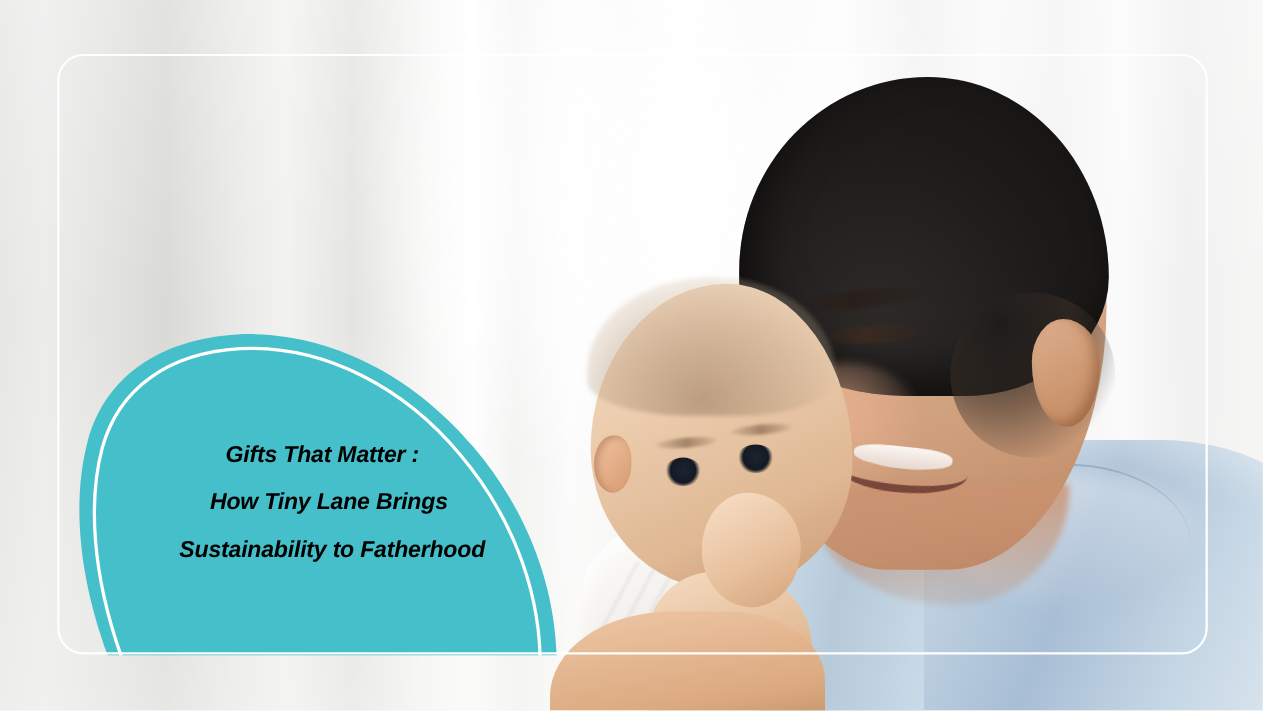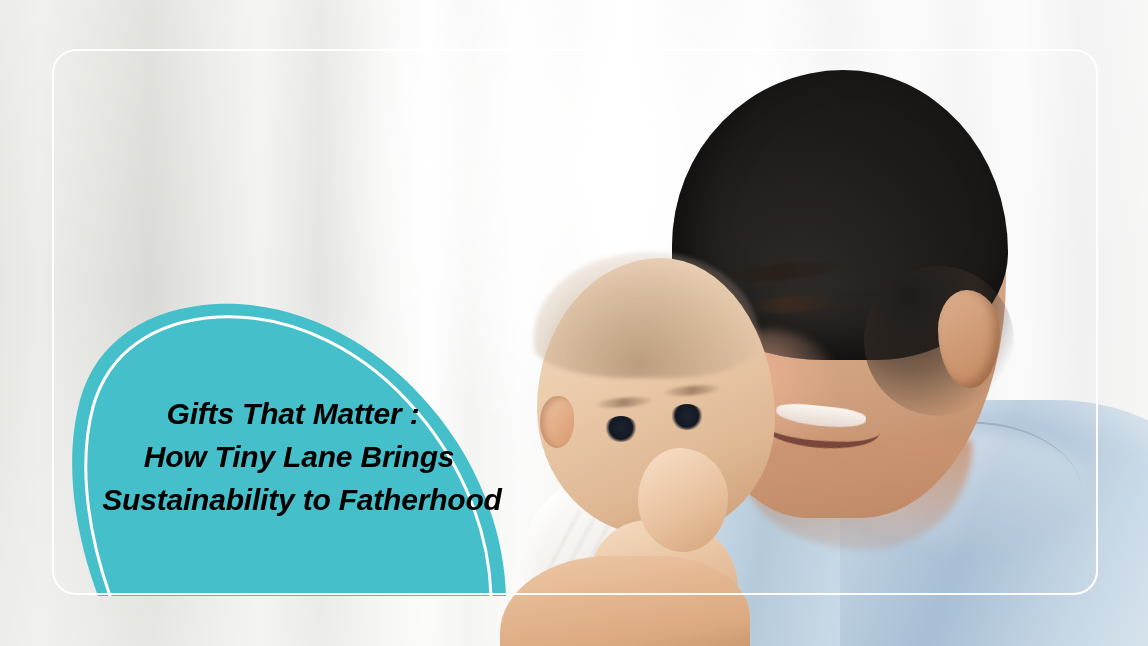--- a/index.html
+++ b/index.html
@@ -348,21 +348,21 @@
                Z" fill="#45bfc9"></path>
 
       <path id="blobStroke" fill="none" stroke-linecap="round" d="M 110 596
                C 84 522, 80 456, 93 407
                C 108 353, 153 321, 218 317
                C 296 313, 369 354, 418 413
                C 463 466, 489 531, 491 596" stroke="#ffffff" stroke-width="3"></path>
     </svg>
   </div>
 
-  <div class="headline" style="color: rgb(0, 0, 0); font-size: 30px;">
+  <div class="headline" style="color: rgb(0, 0, 0); font-size: 21px;">
     <span class="ln ln1">Gifts That Matter :</span>
     <span class="ln ln2">How Tiny Lane Brings</span>
     <span class="ln ln3">Sustainability to Fatherhood</span>
   </div>
 
   <div class="frame" style="left: 52px; top: 49px; width: 1046px; height: 546px; border-radius: 24px; border-width: 2px; border-color: rgb(255, 255, 255);"></div>
 
 </div>
 
 </body></html>

